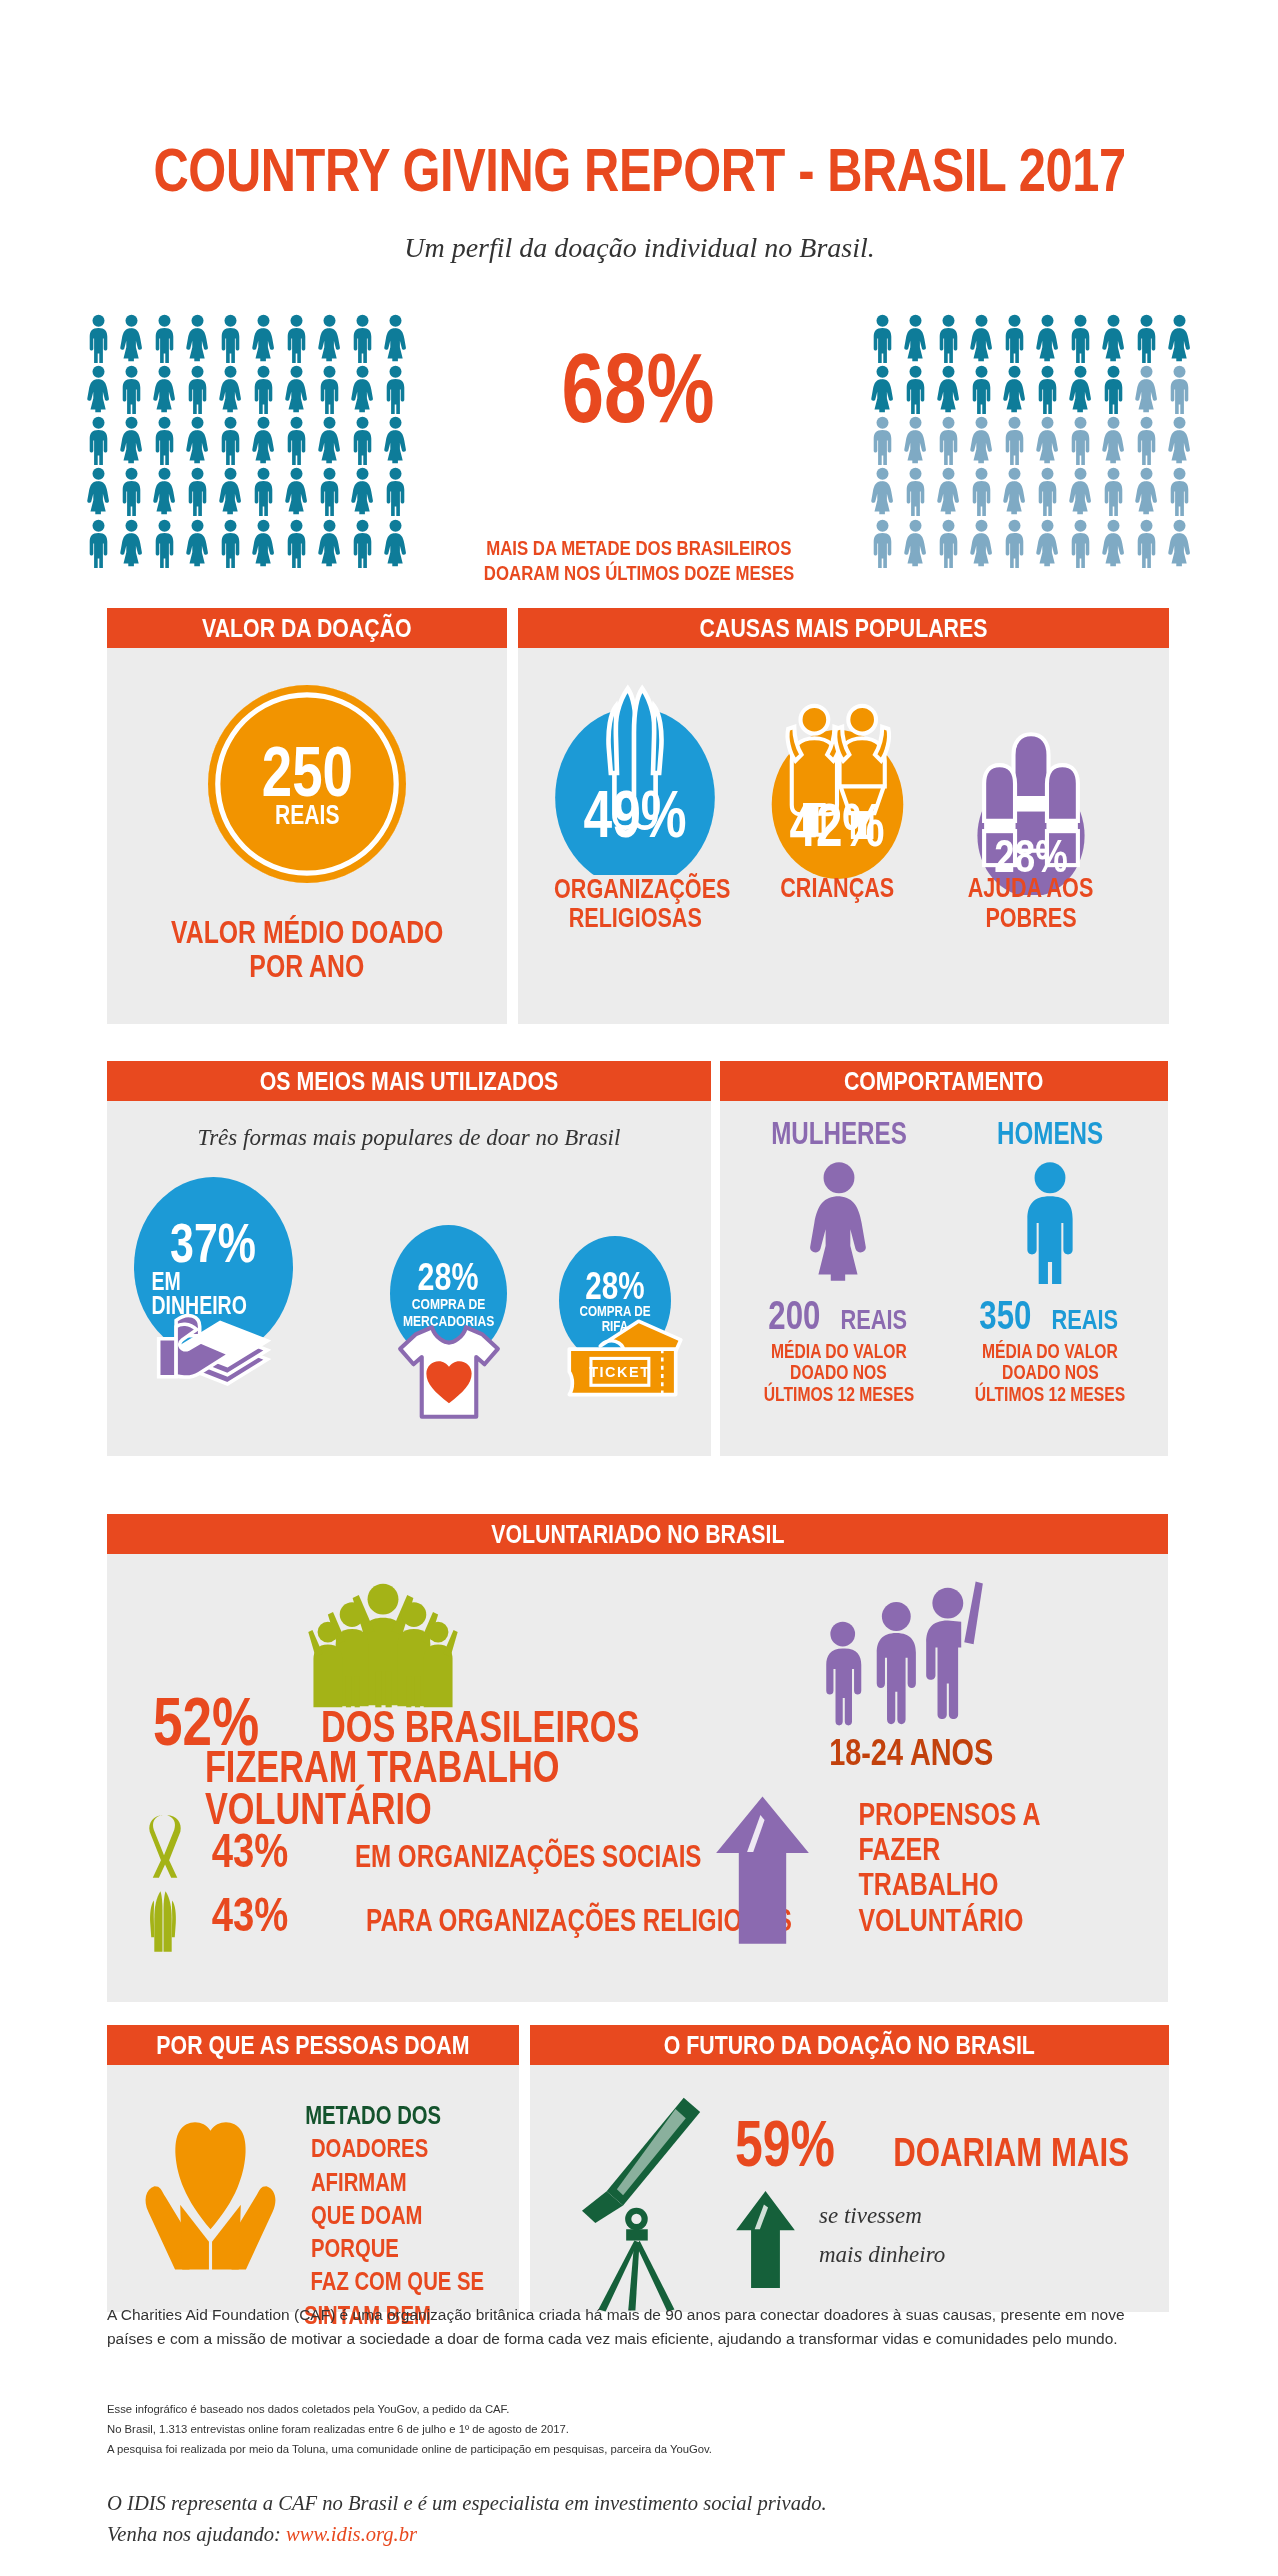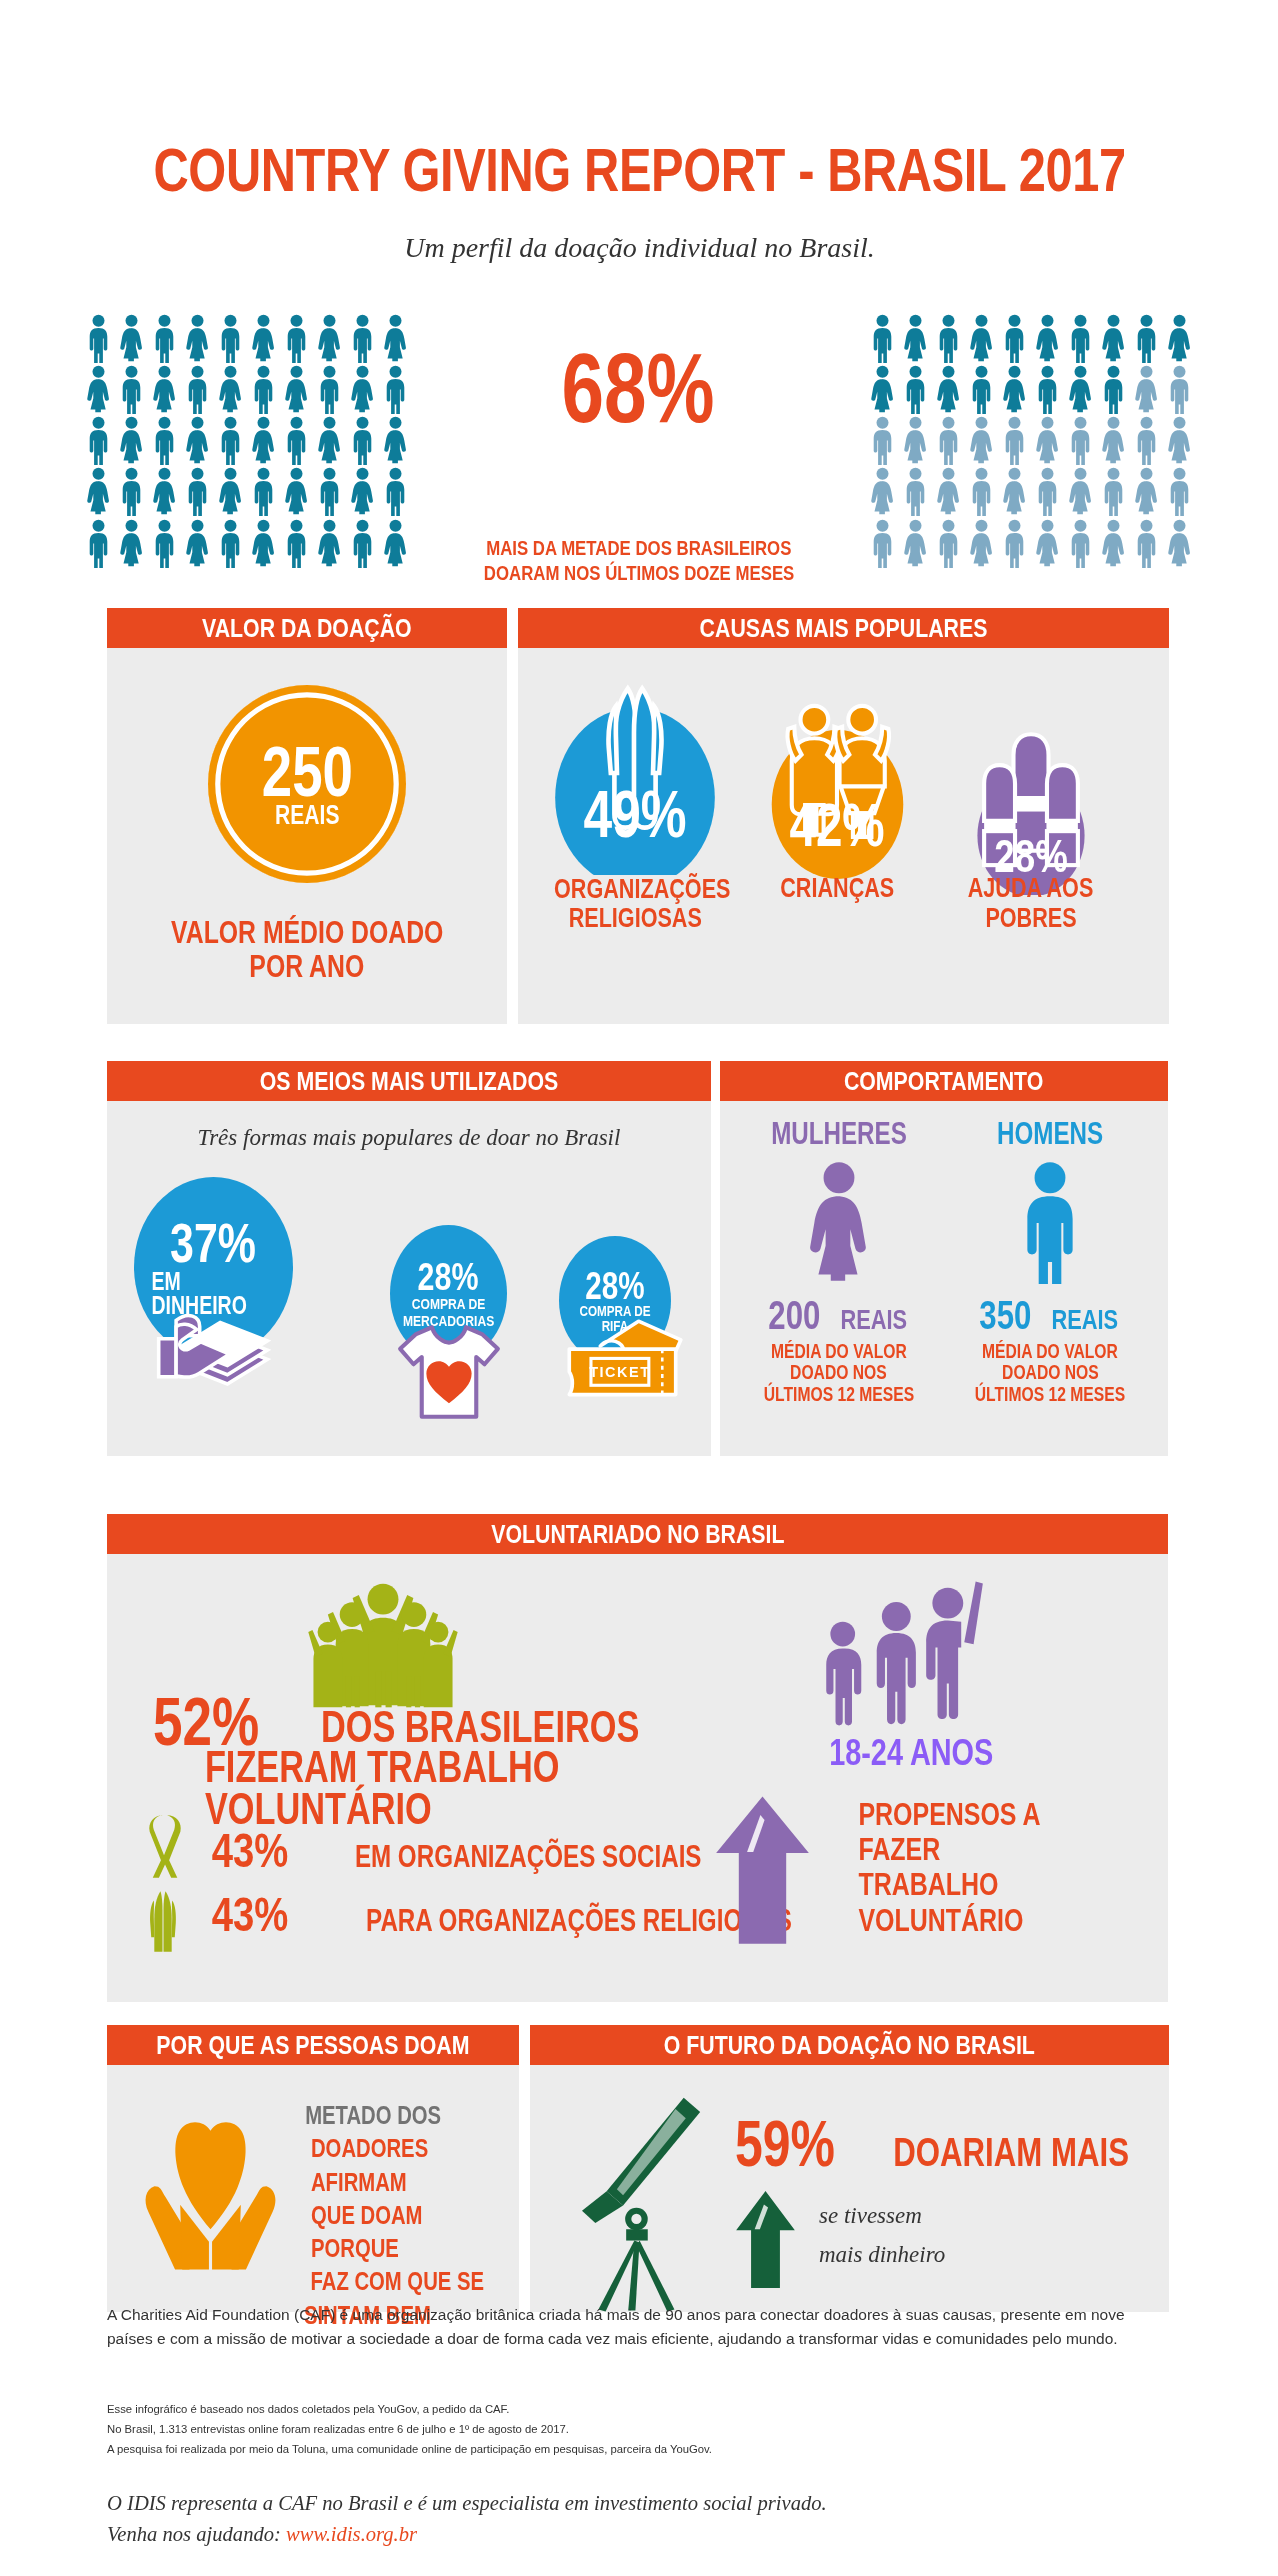--- a/index.html
+++ b/index.html
@@ -735,21 +735,21 @@
         <g fill="#8B6AB0">
           <circle cx="48" cy="118" r="24"></circle>
           <path d="M48 146 c-24 0 -32 14 -32 32 l0 50 c0 10 14 10 14 0 l0 -42 l4 0 l0 54 l0 48 c0 10 14 10 14 0 l0 -46 l4 0 l0 46 c0 10 14 10 14 0 l0 -48 l0 -54 l4 0 l0 42 c0 10 14 10 14 0 l0 -50 c0 -18 -8 -32 -32 -32z"></path>
           <circle cx="152" cy="84" r="28"></circle>
           <path d="M152 116 c-28 0 -38 16 -38 38 l0 60 c0 12 16 12 16 0 l0 -50 l4 0 l0 64 l0 56 c0 12 16 12 16 0 l0 -54 l4 0 l0 54 c0 12 16 12 16 0 l0 -56 l0 -64 l4 0 l0 50 c0 12 16 12 16 0 l0 -60 c0 -22 -10 -38 -38 -38z"></path>
           <circle cx="252" cy="58" r="30"></circle>
           <path d="M252 92 c-32 0 -42 18 -42 42 l0 64 c0 12 18 12 18 0 l0 -54 l4 0 l0 68 l0 62 c0 12 18 12 18 0 l0 -60 l4 0 l0 60 c0 12 18 12 18 0 l0 -62 l0 -68 l6 0 l0 -50z"></path>
           <path d="M284 134 l22 -118 l14 4 l-18 118z"></path>
         </g>
       </svg>
-      <div class="pct" style="position:absolute; left:699px; top:181px; font-size:37px; color:#8b5cf6;"><span>18-24 ANOS</span></div>
+      <div class="pct" style="position:absolute; left:699px; top:181px; font-size:37px; color:#c2410c;"><span>18-24 ANOS</span></div>
 
       <svg width="103" height="155" viewBox="0 0 200 300" style="position:absolute; left:604px; top:237px;">
         <path d="M100 10 L190 120 L146 120 L146 296 L54 296 L54 120 L10 120 Z" fill="#8B6AB0"></path>
         <path d="M96 46 L70 118 L82 118 L104 56 Z" fill="#ffffff" opacity="0.85"></path>
       </svg>
 
       <div style="position:absolute; left:714px; top:243px; width:340px;">
         <div class="pct" style="font-size:32px; color:#E8491F; line-height:1.1;"><span>PROPENSOS A FAZER</span></div>
         <div class="pct" style="font-size:32px; color:#E8491F; line-height:1.1;"><span>TRABALHO VOLUNTÁRIO</span></div>
       </div>
@@ -760,21 +760,21 @@
     <div class="phead"><span>POR QUE AS PESSOAS DOAM</span></div>
     <div class="pbody" style="height:247px; position:relative;">
       <svg width="149" height="170" viewBox="0 0 290 330" style="position:absolute; left:29px; top:49px;">
         <path d="M145 32 c-14 -22 -46 -22 -60 0 c-14 22 -10 70 8 112 c10 24 28 52 52 80 c24 -28 42 -56 52 -80 c18 -42 22 -90 8 -112 c-14 -22 -46 -22 -60 0z" fill="#F29400"></path>
         <path d="M36 140 c-18 6 -22 28 -12 50 l52 112 l28 0 l0 -64 l-46 -76 c-10 -16 -10 -22 -22 -22z" fill="#F29400"></path>
         <path d="M254 140 c18 6 22 28 12 50 l-52 112 l-28 0 l0 -64 l46 -76 c10 -16 10 -22 22 -22z" fill="#F29400"></path>
         <path d="M86 176 l56 72 l0 54 l-52 0 z" fill="#F29400"></path>
         <path d="M204 176 l-56 72 l0 54 l52 0 z" fill="#F29400"></path>
       </svg>
       <div style="position:absolute; left:179px; top:34px; width:227px;">
-        <div class="pct" style="font-size:26px; color:#737373; line-height:1.28;"><span>METADO DOS</span></div>
+        <div class="pct" style="font-size:26px; color:#14532d; line-height:1.28;"><span>METADO DOS</span></div>
         <div class="pct" style="font-size:26px; color:#E8491F; line-height:1.28;"><span>DOADORES AFIRMAM</span></div>
         <div class="pct" style="font-size:26px; color:#E8491F; line-height:1.28;"><span>QUE DOAM PORQUE</span></div>
         <div class="pct" style="font-size:26px; color:#E8491F; line-height:1.28;"><span>FAZ COM QUE SE</span></div>
         <div class="pct" style="font-size:26px; color:#E8491F; line-height:1.28;"><span>SINTAM BEM</span></div>
       </div>
     </div>
   </div>
 
   <div class="panel" style="left:530px; top:2025px; width:639px;">
     <div class="phead"><span>O FUTURO DA DOAÇÃO NO BRASIL</span></div>

